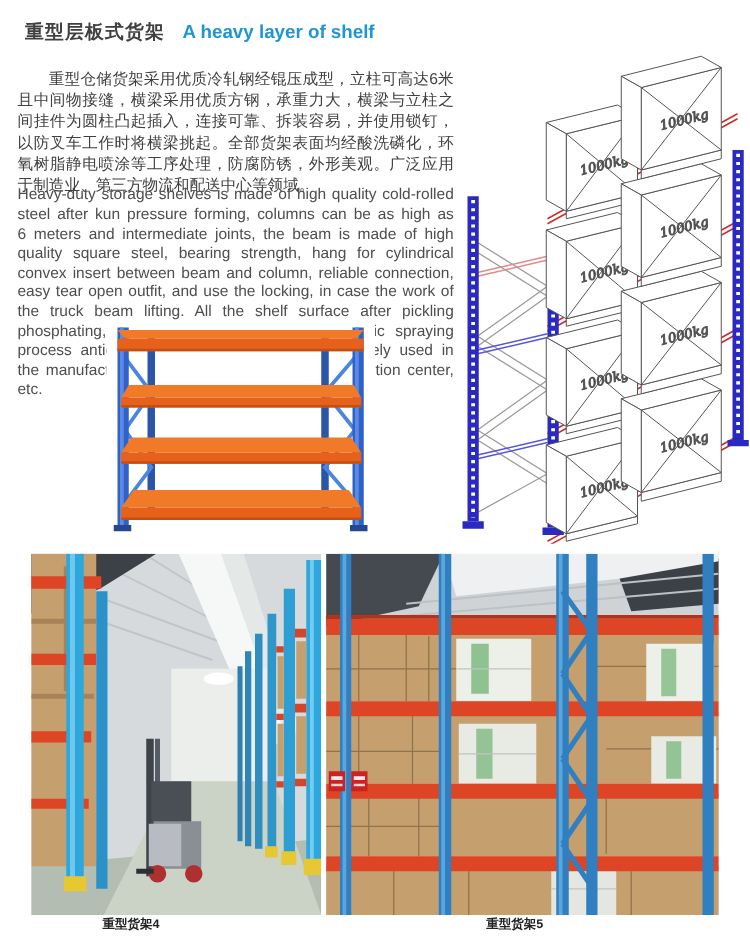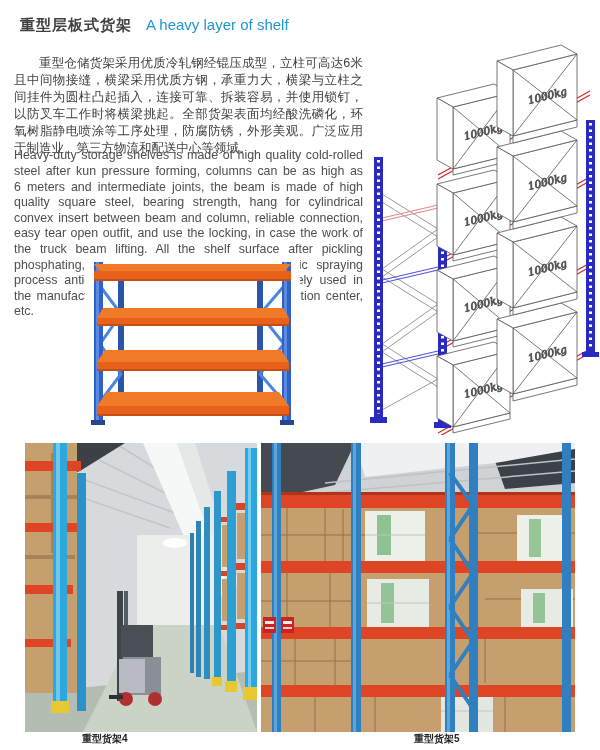--- a/index.html
+++ b/index.html
@@ -1,30 +1,30 @@
 <!DOCTYPE html>
 <html><head>
 <meta charset="utf-8">
 <style>
   html,body{margin:0;padding:0;background:#fff;}
   .page{position:relative;width:600px;height:750px;background:#ffffff;overflow:hidden;
         font-family:"Liberation Sans","DejaVu Sans",sans-serif;}
   .title-row{position:absolute;left:20px;top:16px;white-space:nowrap;}
   .title-zh{color:#404040;font-weight:bold;font-size:15px;letter-spacing:1px;}
-  .title-en{color:#1e96d2;font-size:15px;font-weight:400;margin-left:14px;}
+  .title-en{color:#1e96d2;font-size:15px;font-weight:700;margin-left:14px;}
   .para-zh{position:absolute;left:14px;top:42px;width:349px;font-size:12.5px;line-height:17px;
            color:#404040;text-align:justify;text-indent:2em;}
   .para-en{position:absolute;left:14px;top:136px;width:349px;font-size:12.4px;line-height:15.6px;
            color:#4e4e4e;text-align:justify;word-spacing:1px;}
   .shelf-photo{position:absolute;left:85px;top:256px;}
   .tech-drawing{position:absolute;left:368px;top:42px;}
   .warehouse{position:absolute;left:25px;top:443px;}
   .caption{position:absolute;top:732px;font-size:10px;font-weight:bold;color:#222;text-align:left;width:110px;}
   .caption-left{left:82px;}
-  .caption-right{left:414px;}
+  .caption-right{left:389px;}
   svg text.kg{font:italic 10.5px "DejaVu Serif",serif;fill:#333;}
 </style>
 </head>
 <body>
 
 <div class="page">
 
   <div class="title-row">
     <span class="title-zh">重型层板式货架</span><span class="title-en">A heavy layer of shelf</span>
   </div>

